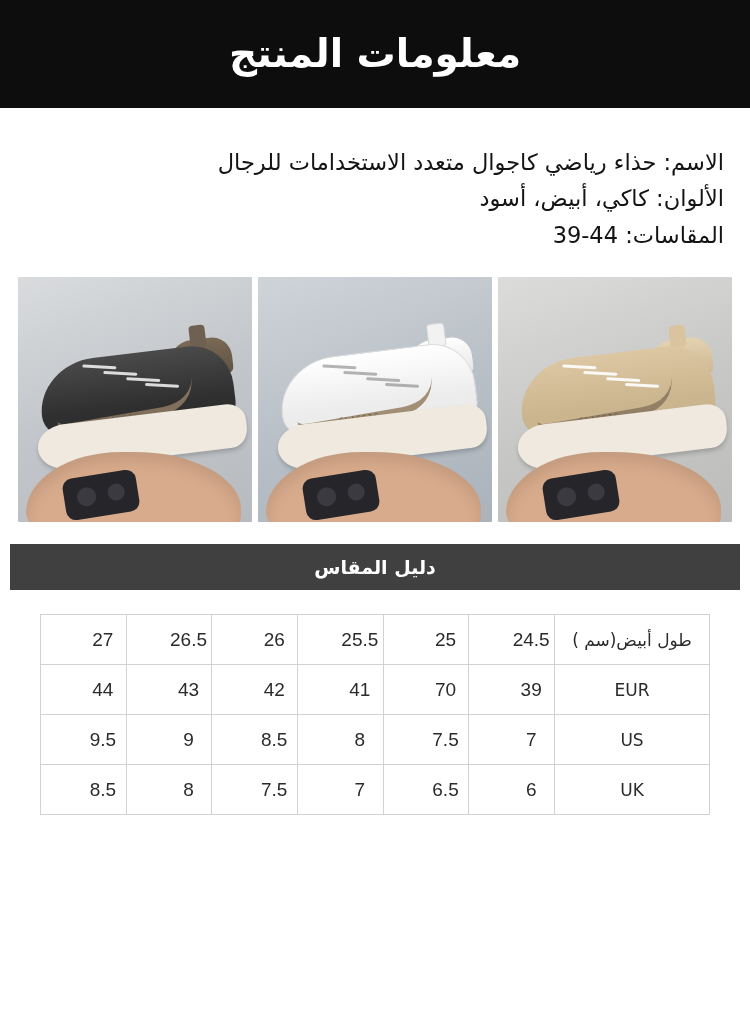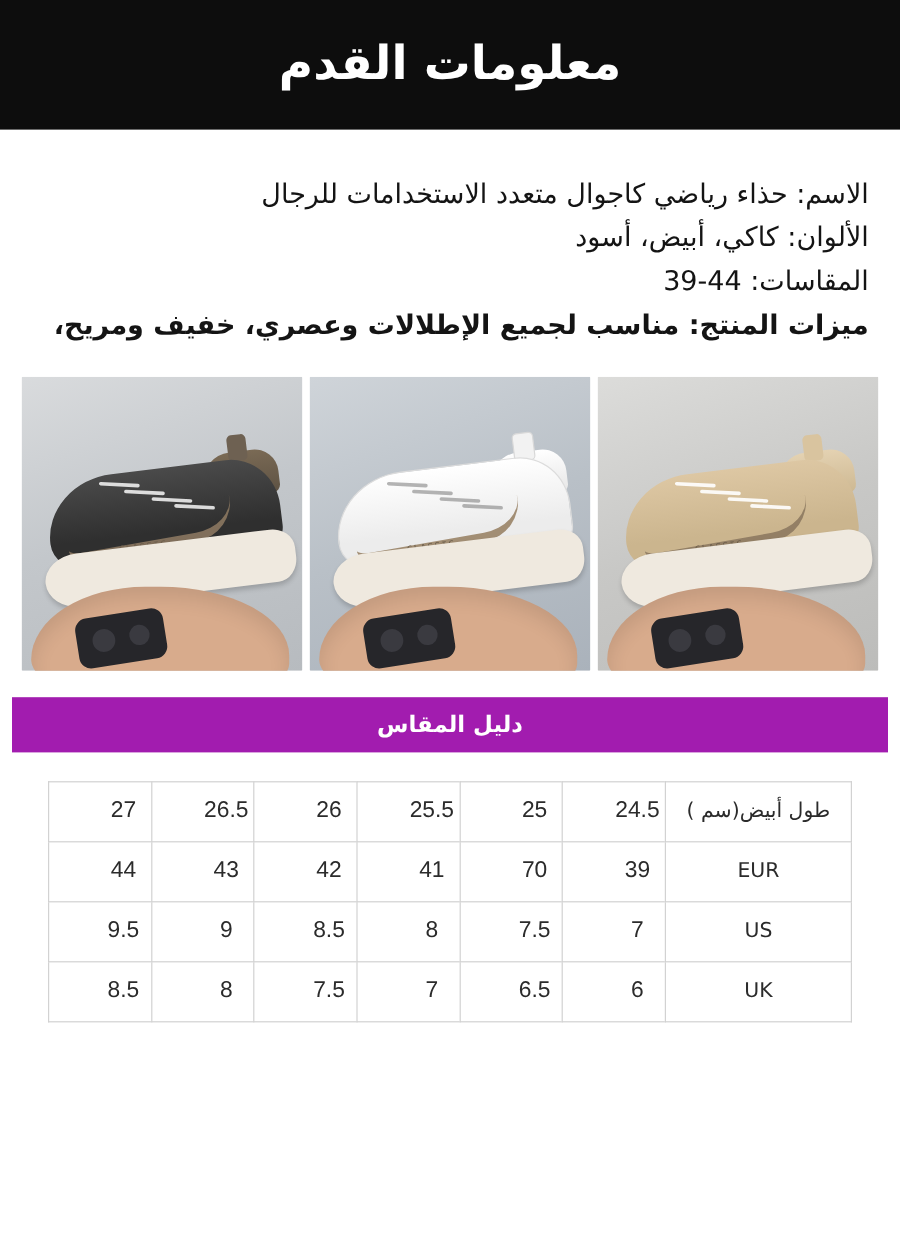--- a/index.html
+++ b/index.html
@@ -240,21 +240,21 @@
   .khaki .tongue-tag { background: #d9c49f; }
   .khaki .laces i { background: rgba(255,255,255,0.9); }
   .khaki .swoosh { border-bottom-color: #8d7a61; }
 
   
   .guide-bar {
     margin-top: 22px;
     margin-left: 10px;
     margin-right: 10px;
     height: 46px;
-    background: #a21caf;
+    background: #404040;
     display: flex;
     align-items: center;
     justify-content: center;
   }
   .guide-bar-title {
     color: #ffffff;
     font-size: 19px;
     font-weight: bold;
     direction: rtl;
   }
@@ -288,31 +288,30 @@
   }
 
   .bottom-pad { height: 30px; }
 </style>
 </head>
 <body>
 
 <div class="page">
 
   <div class="header">
-    <div class="header-title">معلومات القدم</div>
+    <div class="header-title">معلومات المنتج</div>
   </div>
 
   <div class="info">
     <div class="info-line">الاسم: حذاء رياضي كاجوال متعدد الاستخدامات للرجال</div>
     <div class="info-line">الألوان: كاكي، أبيض، أسود</div>
     <div class="info-line sizes">
       <span>المقاسات:</span>
       <span class="latin">39-44</span>
     </div>
-    <div class="features">ميزات المنتج: مناسب لجميع الإطلالات وعصري، خفيف ومريح،</div>
   </div>
 
   <div class="gallery">
 
     <div class="shot one">
       <div class="bg"></div>
       <div class="shoe black">
         <div class="collar"></div>
         <div class="tongue-tag"></div>
         <div class="upper"></div>

